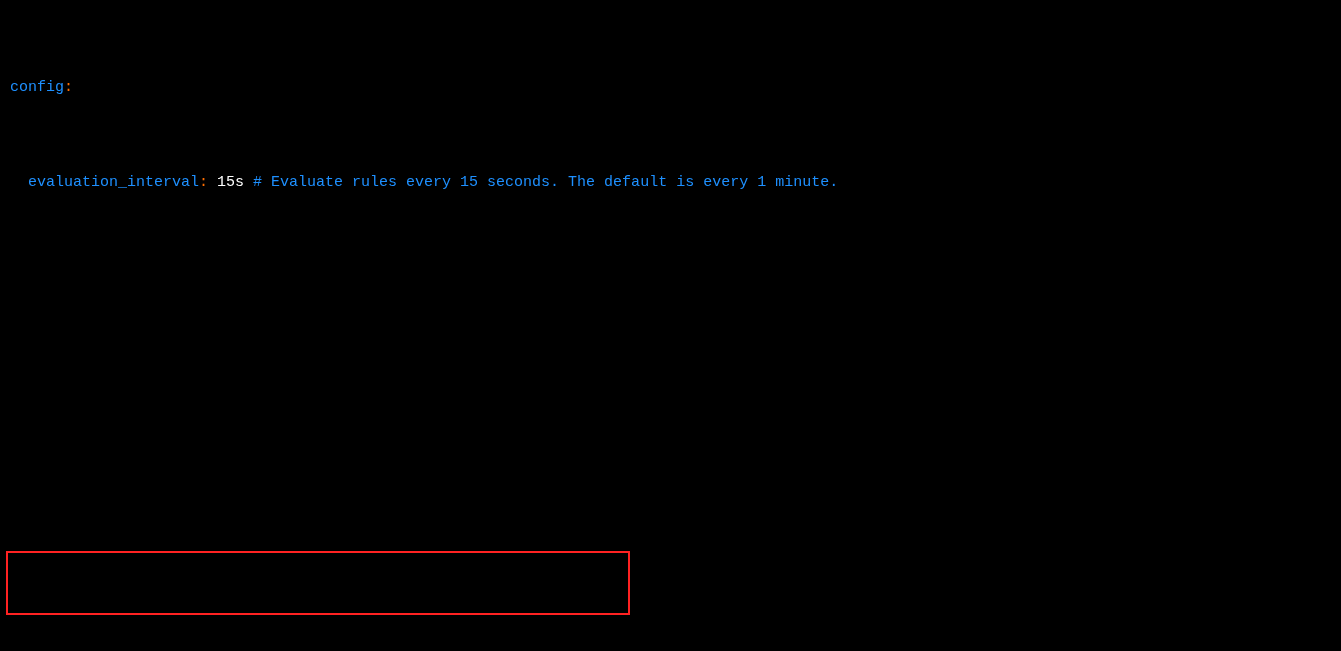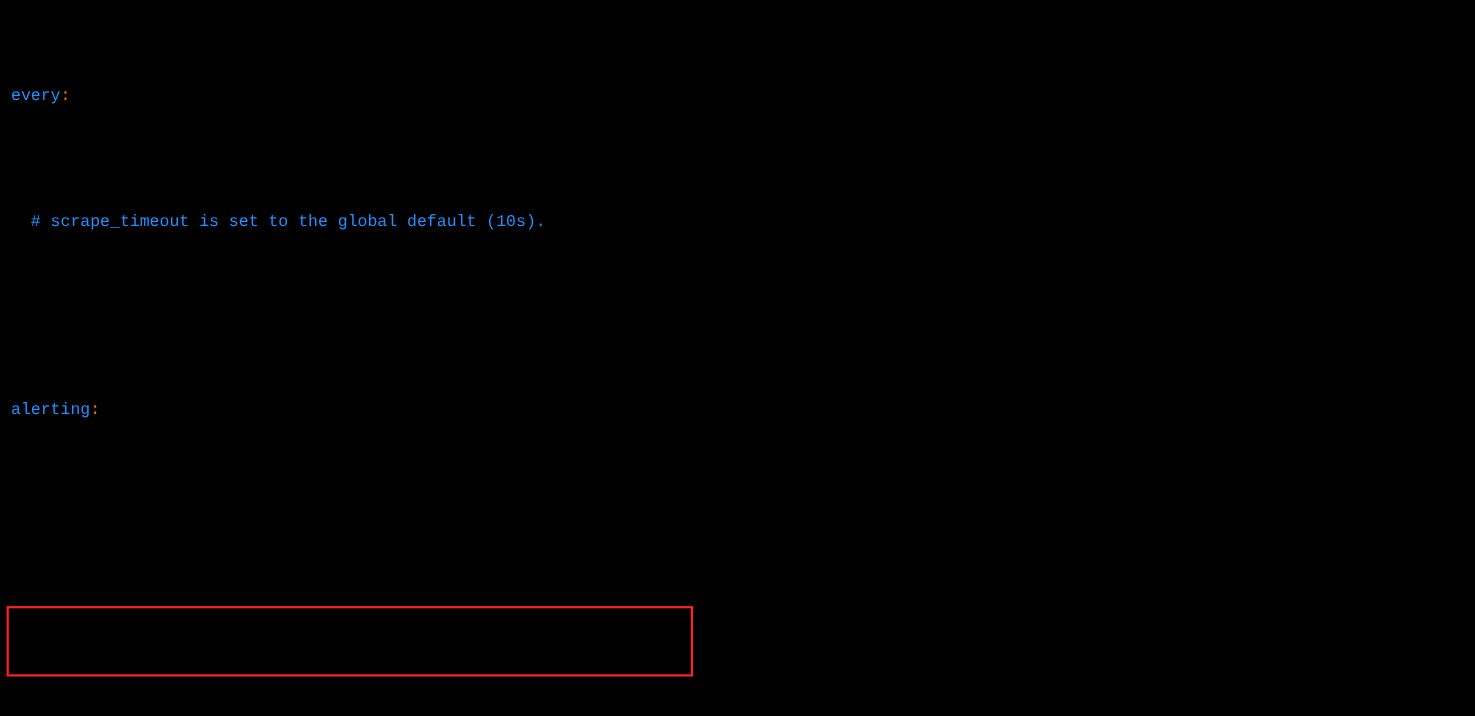--- a/index.html
+++ b/index.html
@@ -32,30 +32,29 @@
     border: 2px solid #ff2222;
     pointer-events: none;
   }
 </style>
 </head>
 <body>
 
 <div class="editor">
 
 
-  <div class="line"><span class="c-key">every</span><span class="c-col">:</span></div>
+  <div class="line"><span class="c-key">config</span><span class="c-col">:</span></div>
 
 
+  <div class="line"><span class="c-key">  evaluation_interval</span><span class="c-col">:</span><span class="c-plain"> 15s </span><span class="c-comm"># Evaluate rules every 15 seconds. The default is every 1 minute.</span></div>
 
-  <div class="line"><span class="c-comm">  # scrape_timeout is set to the global default (10s).</span></div>
 
   <div class="line"> </div>
 
 
-  <div class="line"><span class="c-key">alerting</span><span class="c-col">:</span></div>
 
   
 
   
 
   
 
   
 
   

